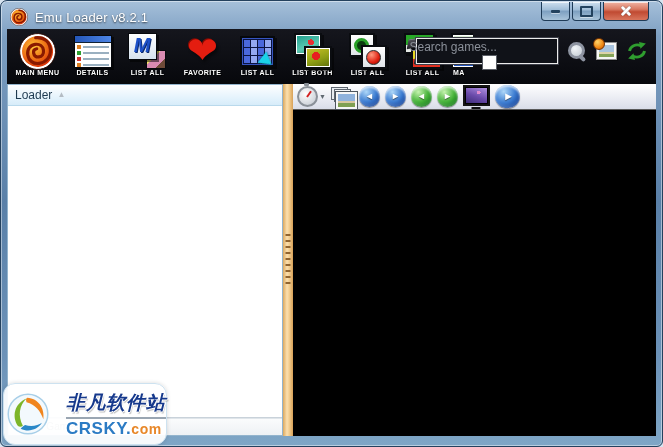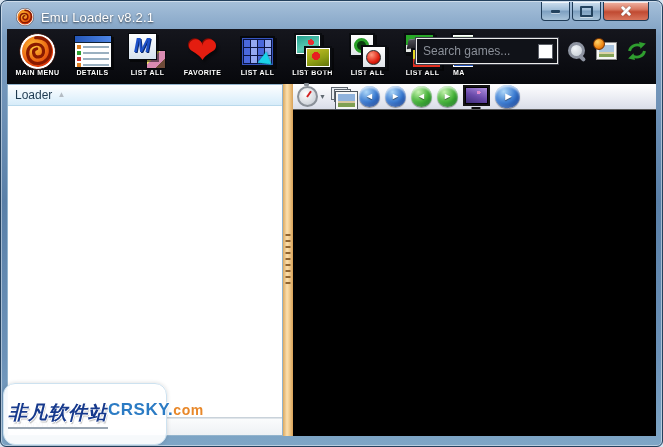--- a/index.html
+++ b/index.html
@@ -8,21 +8,21 @@
     font-family:"Liberation Sans", sans-serif;background:#d8e4f0;
   }
   
   .window{
     position:absolute;inset:0;border-radius:7px 7px 6px 6px;
     background:linear-gradient(180deg,#a6c0da 0%,#7d9fc2 8%,#5a80a8 45%,#6c92b8 80%,#7fa6c6 100%);
     border:1px solid #24415e;
     box-shadow:inset 0 0 0 1px rgba(255,255,255,.45);
   }
   
-  .titlebar{position:absolute;left:6px;top:0;right:0;height:32px;display:flex;align-items:center;padding-left:9px;}
+  .titlebar{position:absolute;left:0;top:0;right:0;height:32px;display:flex;align-items:center;padding-left:9px;}
   .app-icon{width:18px;height:18px;margin-right:7px;display:inline-block;}
   .app-icon svg{display:block;}
   .title-text{color:#fff;font-size:13px;text-shadow:0 1px 2px rgba(0,0,0,.65);letter-spacing:.2px;}
   .caption-buttons{position:absolute;top:1px;right:13px;display:flex;gap:2px;}
   .cap-btn{
     height:18px;border:1px solid #1f3c58;border-top:none;border-radius:0 0 4px 4px;
     background:linear-gradient(180deg,#cfe0ef 0%,#9fbcd6 45%,#7c9fc0 50%,#a9c4da 100%);
     display:flex;align-items:center;justify-content:center;position:relative;
     box-shadow:inset 0 1px 0 rgba(255,255,255,.7);
     cursor:default;
@@ -90,21 +90,21 @@
   .cart-tile{position:absolute;width:27px;height:17px;border:2px solid #0a0c10;overflow:hidden;box-shadow:2px 2px 0 rgba(0,0,0,.5);}
   .cart-tile.back{left:1px;top:0;background:linear-gradient(180deg,#28a828 0 58%,#e4e8e4 58%);}
   .cart-tile.front{right:1px;bottom:0;background:linear-gradient(180deg,#e6d622 0 52%,#e23020 52%);}
   .cart{position:absolute;left:2px;top:3px;width:21px;height:10px;background:linear-gradient(180deg,#54545c,#232328);transform:skewX(-18deg) rotate(-7deg);border-radius:1px;box-shadow:inset 0 1px 0 #7a7a82;}
   
   .tb-btn.partial{width:22px;overflow:hidden;align-items:flex-start;}
   .icon-clip{width:30px;height:32px;border:2px solid #0a0c10;background:linear-gradient(180deg,#d9ead2 0 30%,#35a546 30% 55%,#e7d424 55% 75%,#2456c0 75%);box-shadow:inset 0 0 0 1px #fff;}
   .tb-btn.partial .tb-label{align-self:flex-start;padding-left:2px;}
   
   .search-cluster{position:absolute;right:8px;top:9px;display:flex;align-items:center;gap:9px;}
-  .search-box{display:flex;align-items:center;height:24px;width:132px;background:#101218;border:1px solid #ececec;box-shadow:0 0 0 1px #3c3e48;padding:0 4px;}
+  .search-box{display:flex;align-items:center;height:24px;width:132px;background:#101218;border:1px solid #ececec;box-shadow:0 0 0 1px #3c3e48;padding:0 4px;flex-direction:column;}
   .search-box input{flex:1;min-width:0;background:transparent;border:none;outline:none;color:#c9ced6;font-size:12px;font-family:"Liberation Sans",sans-serif;}
   .search-box input::placeholder{color:#8b9099;opacity:1;}
   .search-checkbox{width:13px;height:13px;background:#fff;border:1px solid #5a5e66;flex:none;margin-left:4px;}
   .magnifier{position:relative;width:20px;height:20px;display:inline-block;}
   .magnifier::before{content:"";position:absolute;left:1px;top:1px;width:11px;height:11px;border:3px solid #8d93a0;border-radius:50%;background:radial-gradient(circle at 35% 30%,#f2f5f8,#c2cad2);}
   .magnifier::after{content:"";position:absolute;right:1px;bottom:1px;width:8px;height:4px;background:#8d93a0;border-radius:2px;transform:rotate(45deg);}
   .snap-icon{position:relative;width:19px;height:16px;background:#f6f6f4;border:1px solid #8e8e8e;box-shadow:1px 1px 0 rgba(0,0,0,.35);display:inline-block;}
   .snap-icon i{position:absolute;inset:2px;background:linear-gradient(180deg,#a9c4de 0 55%,#dcd2a8 55% 75%,#86a458 75%);}
   .snap-icon::after{content:"";position:absolute;left:-4px;top:-5px;width:10px;height:10px;border-radius:50%;background:radial-gradient(circle at 35% 30%,#ffd468,#ef8512 62%,#b24a00);border:1px solid #7a3400;}
   .refresh-icon{display:inline-block;width:22px;height:20px;}
@@ -135,21 +135,21 @@
   .sphere{width:21px;height:21px;border-radius:50%;display:flex;align-items:center;justify-content:center;color:#fff;font-size:9px;line-height:1;
     text-shadow:0 1px 1px rgba(0,0,0,.5);}
   .sphere.blue{background:radial-gradient(circle at 35% 28%,#aed7f8,#3e7ed2 48%,#17469c 78%,#0a2f74);box-shadow:inset 0 2px 2px rgba(255,255,255,.65), inset 0 -2px 3px rgba(255,255,255,.18), 0 1px 1px rgba(0,0,0,.4);}
   .sphere.green{background:radial-gradient(circle at 35% 28%,#c4f2ae,#49b43c 48%,#157c18 78%,#0a5410);box-shadow:inset 0 2px 2px rgba(255,255,255,.65), inset 0 -2px 3px rgba(255,255,255,.18), 0 1px 1px rgba(0,0,0,.4);}
   .sphere.play{width:23px;height:23px;font-size:11px;padding-left:2px;}
   .monitor{position:relative;width:23px;height:17px;background:#000;border:2px solid #141414;margin-bottom:2px;}
   .monitor i{position:absolute;inset:1px;background:radial-gradient(circle at 60% 30%, #e08ad0 0 2px, rgba(0,0,0,0) 2px),linear-gradient(200deg,#b191e2,#6a4aaa 55%,#3e2e78);}
   .monitor::after{content:"";position:absolute;left:50%;bottom:-5px;transform:translateX(-50%);width:9px;height:2px;background:#101010;}
   
   .watermark{position:absolute;left:2px;bottom:1px;width:160px;height:60px;background:rgba(255,255,255,.93);border:1px solid #cde2f0;border-radius:12px;display:flex;align-items:center;padding-left:2px;box-shadow:0 0 4px rgba(0,0,0,.15);}
-  .wm-text{display:flex;flex-direction:row;margin-left:2px;}
+  .wm-text{display:flex;flex-direction:column;margin-left:16px;}
   .wm-cn{font-size:19px;font-weight:bold;font-style:italic;color:#16398c;letter-spacing:1px;white-space:nowrap;
     text-shadow:1px 0 #fff,-1px 0 #fff,0 1px #fff,0 -1px #fff,1px 2px 1px rgba(0,0,0,.25);
     border-bottom:2px solid #9aa6b2;padding-bottom:1px;}
   .wm-url{font-size:17px;font-weight:bold;color:#2b7bc4;letter-spacing:.5px;line-height:20px;
     text-shadow:1px 0 #fff,-1px 0 #fff,0 1px #fff,0 -1px #fff;}
   .wm-com{color:#e8882a;font-size:14px;}
 </style>
 </head>
 <body>
 

